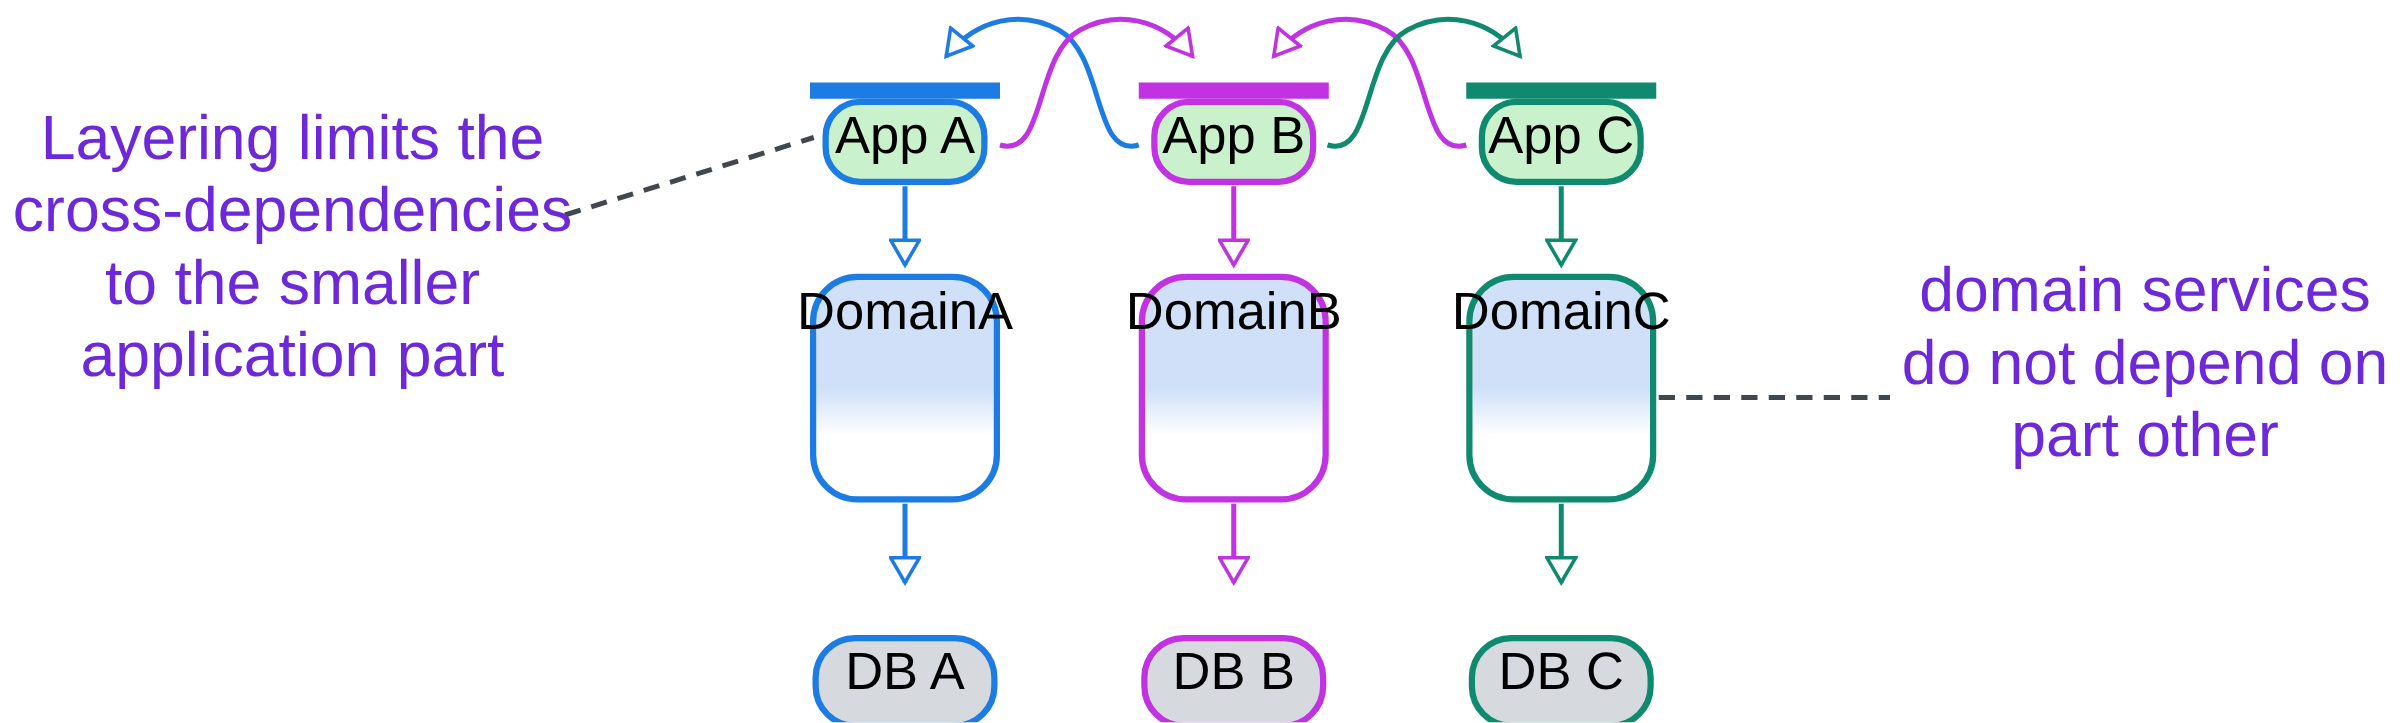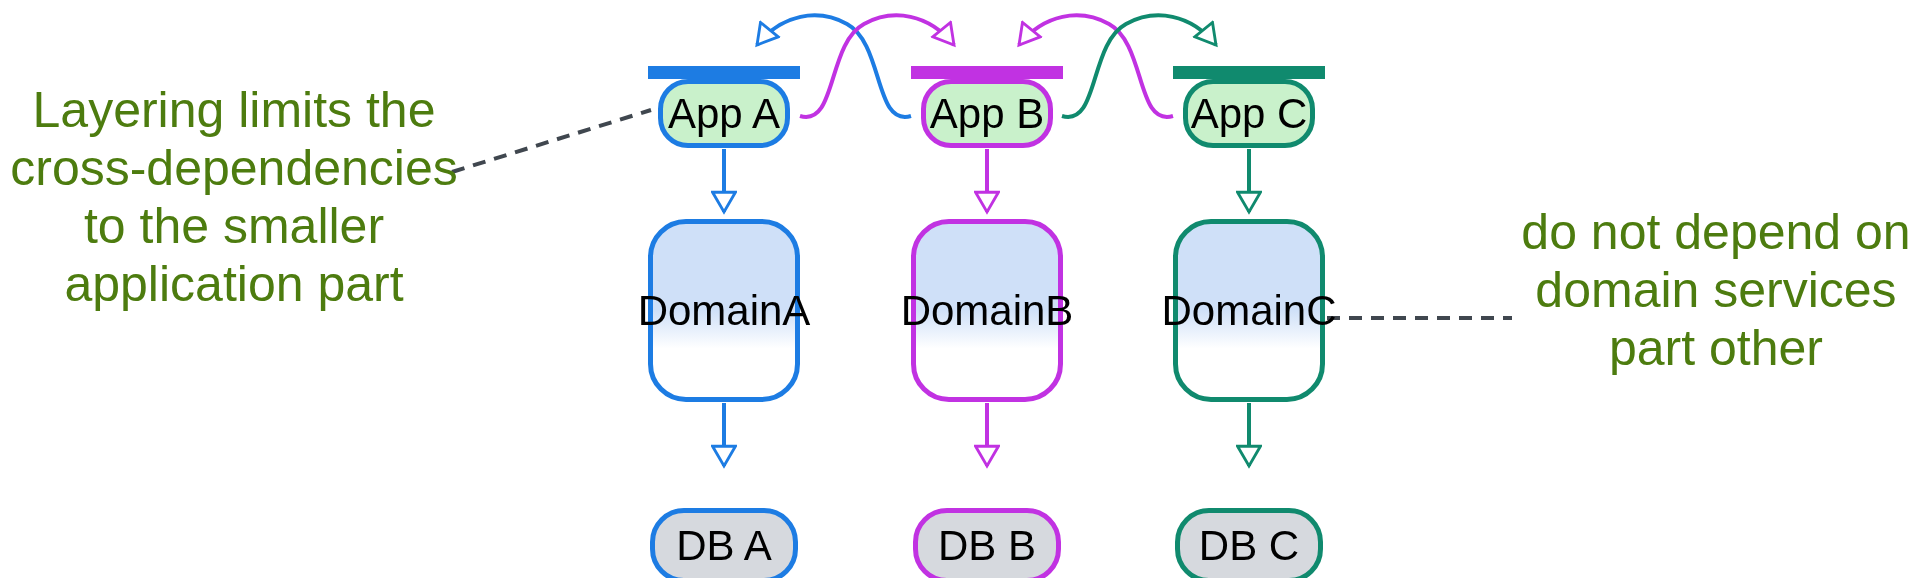--- a/index.html
+++ b/index.html
@@ -12,36 +12,36 @@
     overflow:hidden;
   }
   .edges{position:absolute;left:0;top:0;width:1926px;height:578px;pointer-events:none;}
 
   
   .note{
     position:absolute;
     text-align:center;
     font-size:50px;
     line-height:58px;
-    color:#4d7c0f;
+    color:#6d28d9;
     white-space:nowrap;
   }
   .note-left{left:4px;top:81px;width:460px;}
   .note-right{left:1516px;top:203px;width:400px;}
 
   
   .bar{
     position:absolute;top:66px;width:152px;height:13px;
     background:var(--accent);
   }
   .node{
     position:absolute;
     box-sizing:border-box;
     border:5px solid var(--accent);
-    display:flex;align-items:center;justify-content:center;
+    display:flex;align-items:flex-start;justify-content:center;
     font-size:42px;
     white-space:nowrap;
   }
   .app{
     top:79px;width:132px;height:69px;
     border-radius:30px;
     background:var(--app-fill,#c9f1cb);
   }
   .domain{
     top:219px;width:152px;height:183px;
@@ -96,22 +96,22 @@
   </svg>
 
   <div class="note note-left">
     <div>Layering limits the</div>
     <div>cross-dependencies</div>
     <div>to the smaller</div>
     <div>application part</div>
   </div>
 
   <div class="note note-right">
+    <div>domain services</div>
     <div>do not depend on</div>
-    <div>domain services</div>
     <div>part other</div>
   </div>
 
   <div class="bar c0" style="--accent: #1d7ce3;"></div>
   <div class="node app c0" style="--accent: #1d7ce3;">
     <span>App A</span>
   </div>
   <div class="node domain c0" style="--accent: #1d7ce3;">
     <span>Domain</span>
     <span>A</span>

